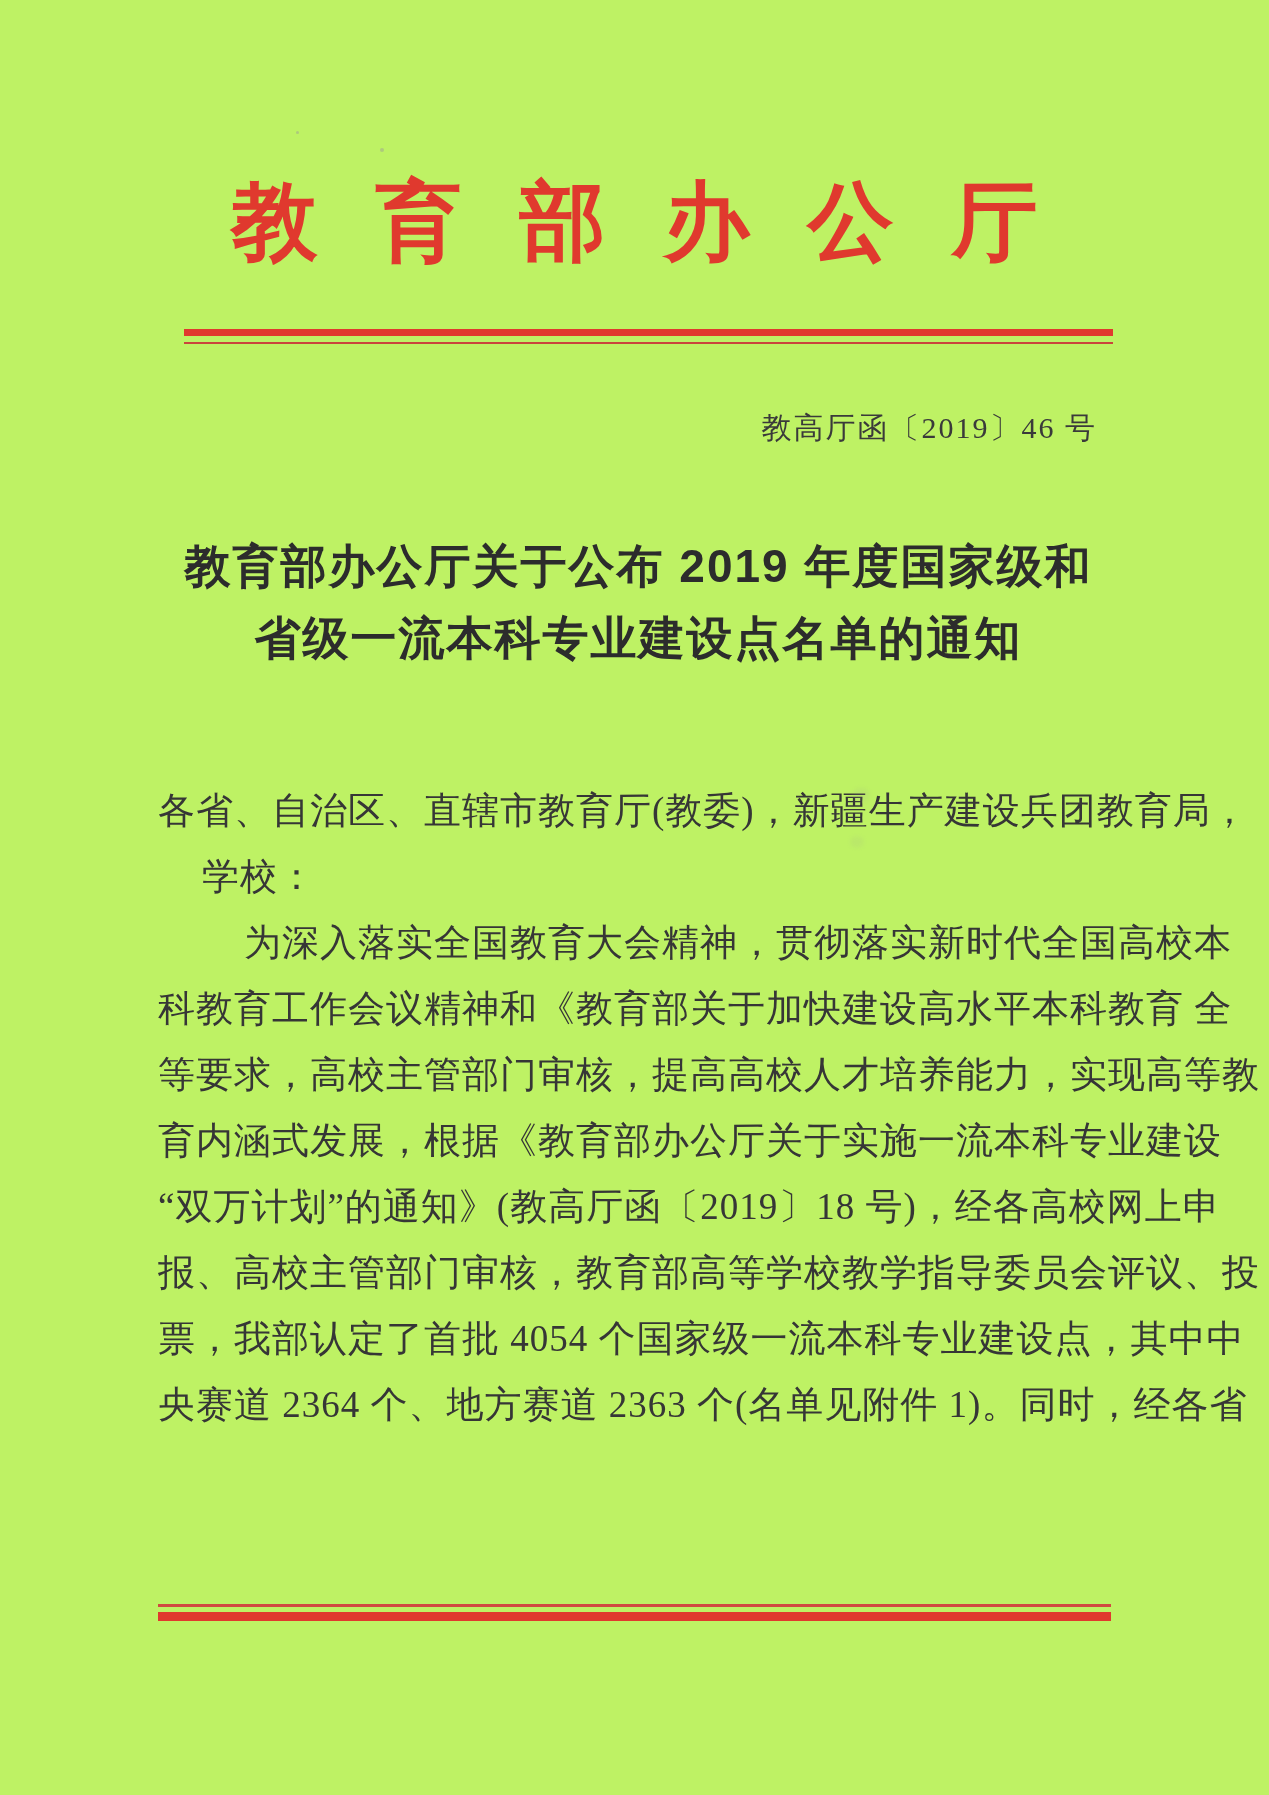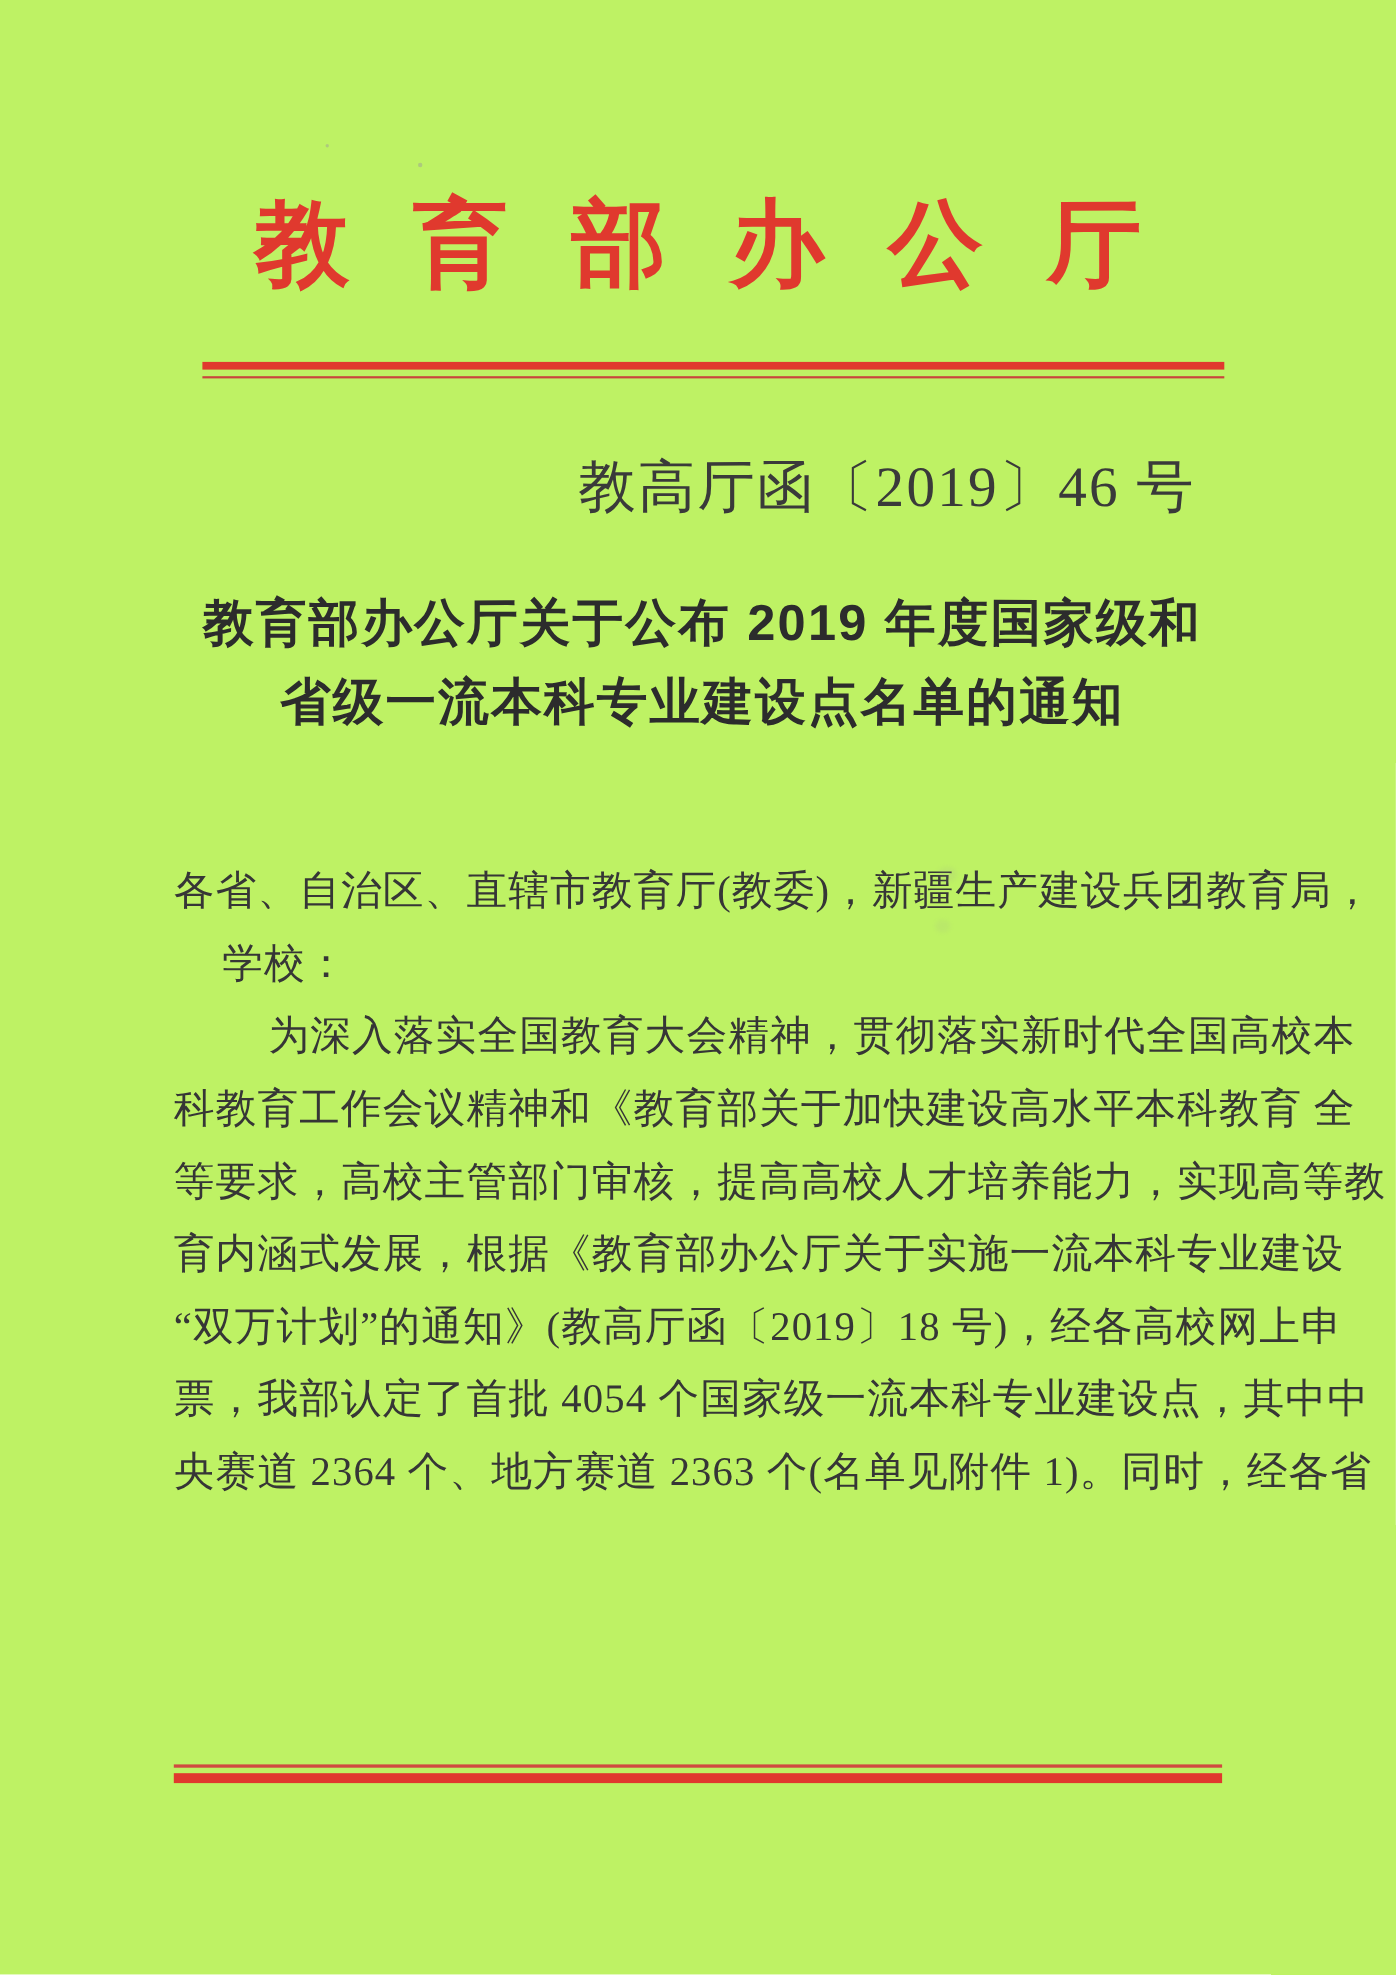--- a/index.html
+++ b/index.html
@@ -50,22 +50,22 @@
     left: 184px;
     width: 929px;
     height: 2px;
     background: #c9453c;
   }
 
   
   .doc-number {
     position: absolute;
     top: 408px;
-    right: 182px;
-    font-size: 52px;
+    right: 172px;
+    font-size: 30px;
     letter-spacing: 2px;
     color: #3a3a3a;
   }
 
   
   .notice-title {
     position: absolute;
     left: 4px;
     width: 100%;
     text-align: center;
@@ -152,20 +152,21 @@
   <div class="notice-title title-2">省级一流本科专业建设点名单的通知</div>
 
   <div class="body-text">
     <div class="body-line">各省、自治区、直辖市教育厅(教委)，新疆生产建设兵团教育局，</div>
     <div class="body-line plain">学校：</div>
     <div class="body-line indent">为深入落实全国教育大会精神，贯彻落实新时代全国高校本</div>
     <div class="body-line">科教育工作会议精神和《教育部关于加快建设高水平本科教育 全</div>
     <div class="body-line">等要求，高校主管部门审核，提高高校人才培养能力，实现高等教</div>
     <div class="body-line">育内涵式发展，根据《教育部办公厅关于实施一流本科专业建设</div>
     <div class="body-line">“双万计划”的通知》(教高厅函〔2019〕18 号)，经各高校网上申</div>
+    <div class="body-line">报、高校主管部门审核，教育部高等学校教学指导委员会评议、投</div>
     <div class="body-line">票，我部认定了首批 4054 个国家级一流本科专业建设点，其中中</div>
     <div class="body-line">央赛道 2364 个、地方赛道 2363 个(名单见附件 1)。同时，经各省</div>
   </div>
 
   <div class="rule-bottom-thin"></div>
   <div class="rule-bottom-thick"></div>
 
   <div class="speck speck-1"></div>
   <div class="speck speck-2"></div>
   <div class="speck speck-3"></div>

